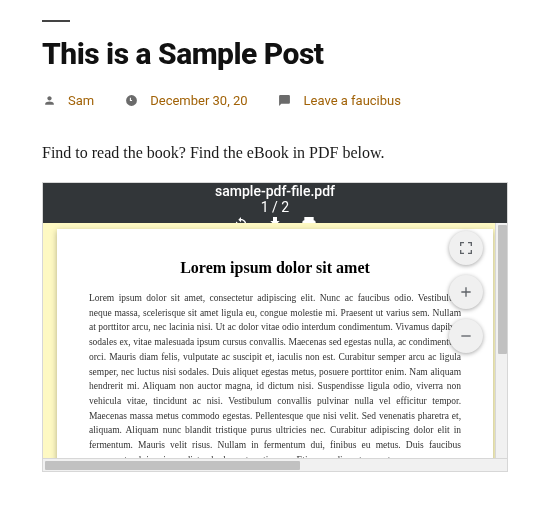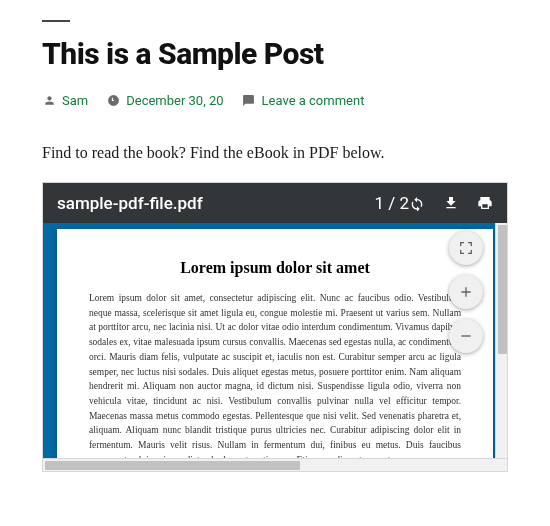--- a/index.html
+++ b/index.html
@@ -20,22 +20,22 @@
     }
     .post-title {
       font-size: 30px;
       font-weight: 800;
       letter-spacing: -0.5px;
       margin-bottom: 22px;
     }
     .meta-row {
       display: flex;
       align-items: center;
-      gap: 6px;
-      color: #15803d;
+      gap: 12px;
+      color: #a16207;
       font-size: 13px;
       margin-bottom: 36px;
     }
     .meta-icon { display: inline-flex; align-items: center; justify-content: center; width: 14px; height: 14px; }
     .meta-icon svg { width: 13px; height: 13px; fill: #6b6b6b; }
     .meta-gap { width: 6px; }
     .body-text {
       font-family: Georgia, "Times New Roman", serif;
       font-size: 16px;
       color: #1a1a1a;
@@ -47,30 +47,31 @@
       height: 290px;
       overflow: hidden;
     }
     .pdf-toolbar {
       background: #323639;
       color: #fff;
       height: 40px;
       display: flex;
       align-items: center;
       padding: 0 14px;
-      font-size: 17px;
+      font-size: 14px;
       font-family: -apple-system, BlinkMacSystemFont, "Segoe UI", Roboto, sans-serif;
+      flex-direction: column;
     }
     .pdf-filename { flex: 0 0 auto; font-weight: 500; }
     .pdf-center { flex: 1; text-align: right; }
     .pdf-right { flex: 0 0 auto; display: flex; gap: 18px; align-items: center; }
     .pdf-tool-icon { display: inline-flex; width: 16px; height: 16px; cursor: pointer; }
     .pdf-tool-icon svg { width: 16px; height: 16px; fill: #fff; }
     .pdf-page-area {
-      background: #0369a1;
+      background: #fef9c3;
       height: calc(100% - 40px - 13px);
       display: flex;
       justify-content: center;
       padding-top: 6px;
       position: relative;
     }
     .pdf-page {
       background: #fff;
       width: 94%;
       height: 400px;
@@ -166,21 +167,21 @@
         <path d="M12 2a10 10 0 100 20 10 10 0 000-20zm1 11h-4V7h2v4h2v2z"></path>
       </svg>
   </span>
   <span>December 30, 20</span>
   <span class="meta-gap"></span>
   <span class="meta-icon">
     <svg viewBox="0 0 24 24">
         <path d="M20 2H4a2 2 0 00-2 2v18l4-4h14a2 2 0 002-2V4a2 2 0 00-2-2z"></path>
       </svg>
   </span>
-  <span>Leave a comment</span>
+  <span>Leave a faucibus</span>
 </div>
 
 <p class="body-text">Find to read the book? Find the eBook in PDF below.</p>
 
 <div class="pdf-viewer">
   <div class="pdf-toolbar">
     <span class="pdf-filename">sample-pdf-file.pdf</span>
     <span class="pdf-center">1 / 2</span>
     <span class="pdf-right">
       <span class="pdf-tool-icon">

